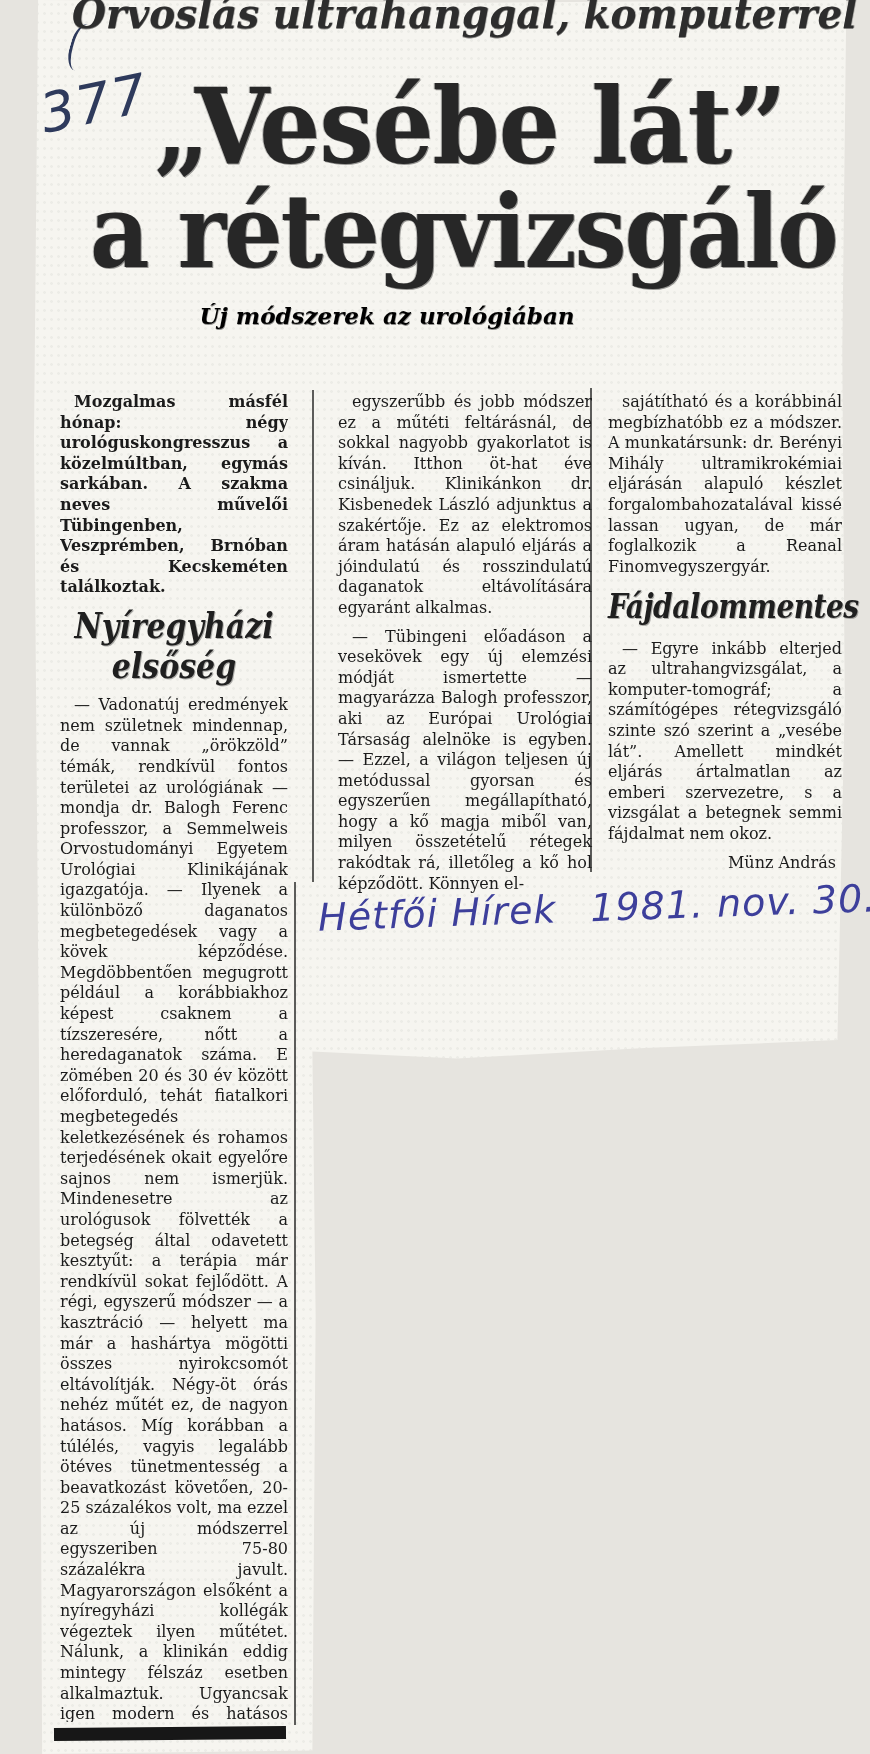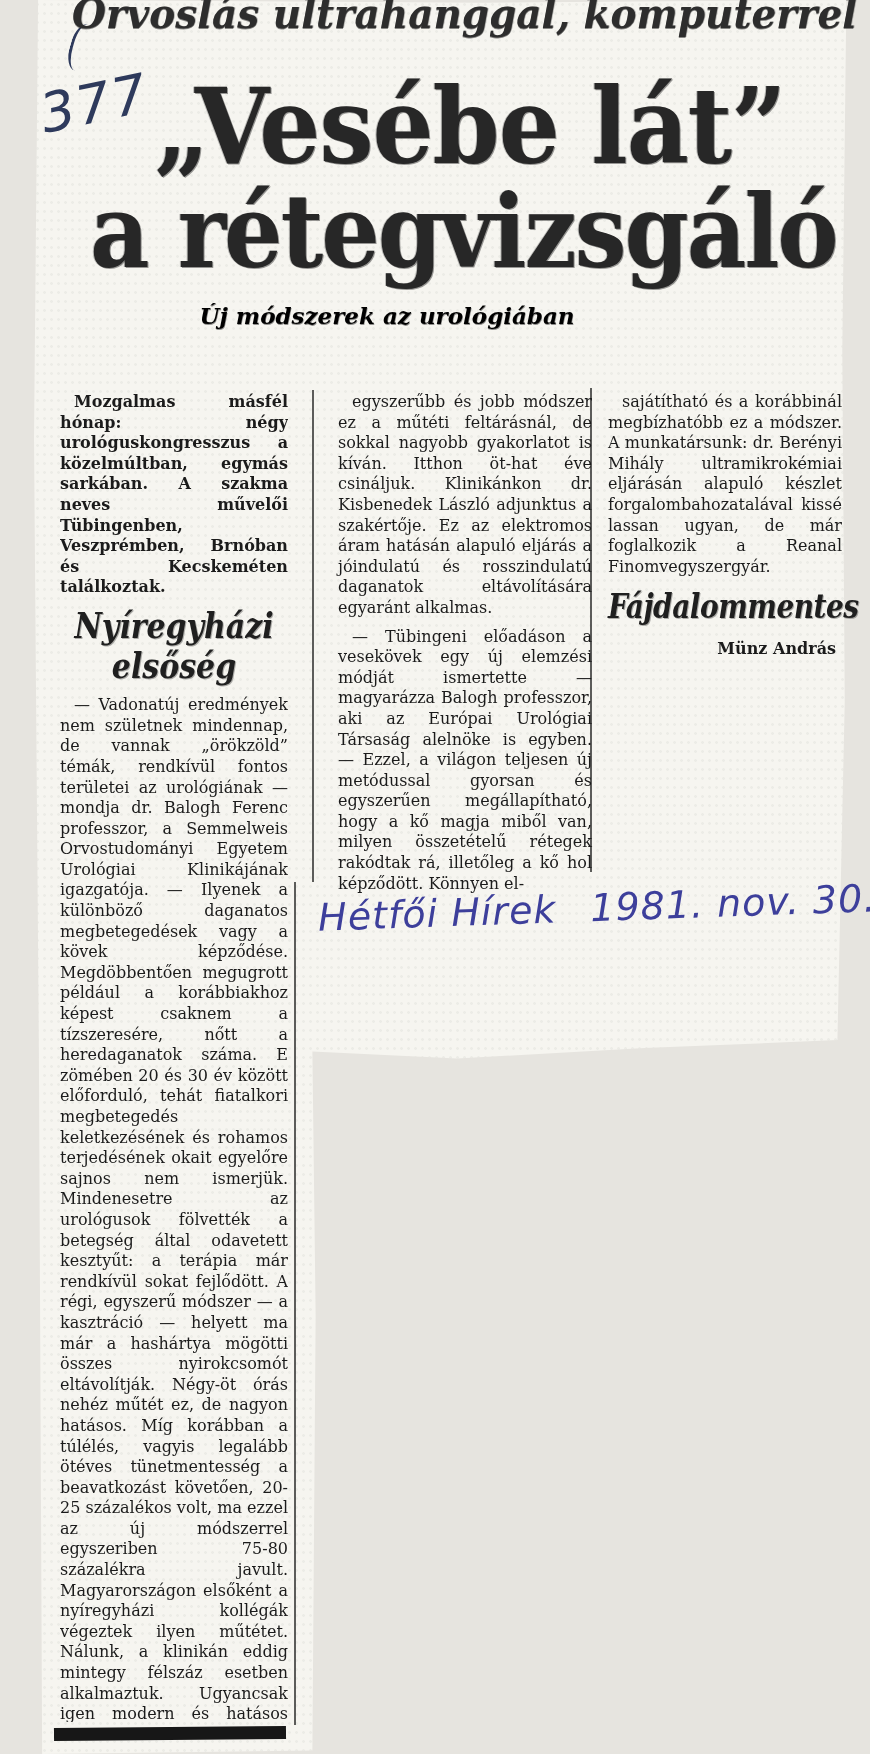--- a/index.html
+++ b/index.html
@@ -65,21 +65,21 @@
   .sec-h {
     font-style:italic; font-weight:bold; font-size:30px; line-height:1.12;
     text-align:center; text-indent:0 !important; margin:14px 0 16px !important;
     color:#1f1f1f; transform:scaleY(1.18); transform-origin:center;
     text-shadow:1px 1px 0 rgba(0,0,0,.3);
   }
   .sec-h.tight { white-space:nowrap; font-size:28px; letter-spacing:-0.5px; }
   .question { font-style:italic; font-weight:bold; text-indent:0 !important;
               margin:4px 0 6px !important; }
   .bullet { font-style:normal; margin-right:6px; font-size:15px; }
-  .byline { text-align:right; font-weight:bold; text-indent:0 !important;
+  .byline { text-align:right; font-weight:normal; text-indent:0 !important;
             padding-right:6px; margin-top:8px !important; }
   
   .rule { position:absolute; width:2px; background:rgba(40,40,40,.75); }
   .rule-a { left:312px; top:390px; height:492px; }
   .rule-b { left:590px; top:388px; height:484px; }
   .rule-c { left:294px; top:882px; height:843px; width:1.5px; }
   .bottom-bar { position:absolute; left:54px; top:1727px; width:232px; height:13px;
                 background:#171717; transform:rotate(-0.5deg); }
 </style>
 </head>
@@ -109,20 +109,21 @@
   </div>
 
   <div class="col col2">
     <p>egyszerűbb és jobb módszer ez a műtéti feltárásnál, de sokkal nagyobb gyakorlatot is kíván. Itthon öt-hat éve csináljuk. Klinikánkon dr. Kisbenedek László adjunktus a szakértője. Ez az elektromos áram hatásán alapuló eljárás a jóindulatú és rosszindulatú daganatok eltávolítására egyaránt alkalmas.</p>
     <p>— Tübingeni előadáson a vesekövek egy új elemzési módját ismertette — magyarázza Balogh professzor, aki az Európai Urológiai Társaság alelnöke is egyben. — Ezzel, a világon teljesen új metódussal gyorsan és egyszerűen megállapítható, hogy a kő magja miből van, milyen összetételű rétegek rakódtak rá, illetőleg a kő hol képződött. Könnyen el-</p>
   </div>
 
   <div class="col col3">
     <p>sajátítható és a korábbinál megbízhatóbb ez a módszer. A munkatársunk: dr. Berényi Mihály ultramikrokémiai eljárásán alapuló készlet forgalombahozatalával kissé lassan ugyan, de már foglalkozik a Reanal Finomvegyszergyár.</p>
     <div class="sec-h tight">Fájdalommentes</div>
+    <p>— Egyre inkább elterjed az ultrahangvizsgálat, a komputer-tomográf; a számítógépes rétegvizsgáló szinte szó szerint a „vesébe lát”. Amellett mindkét eljárás ártalmatlan az emberi szervezetre, s a vizsgálat a betegnek semmi fájdalmat nem okoz.</p>
     <p class="byline">Münz András</p>
   </div>
 
   <div class="source-note hand">
     <span>Hétfői Hírek</span><span class="gap"></span><span>1981. nov. 30.</span>
   </div>
 
   <div class="bottom-bar"></div>
 
 </div>

